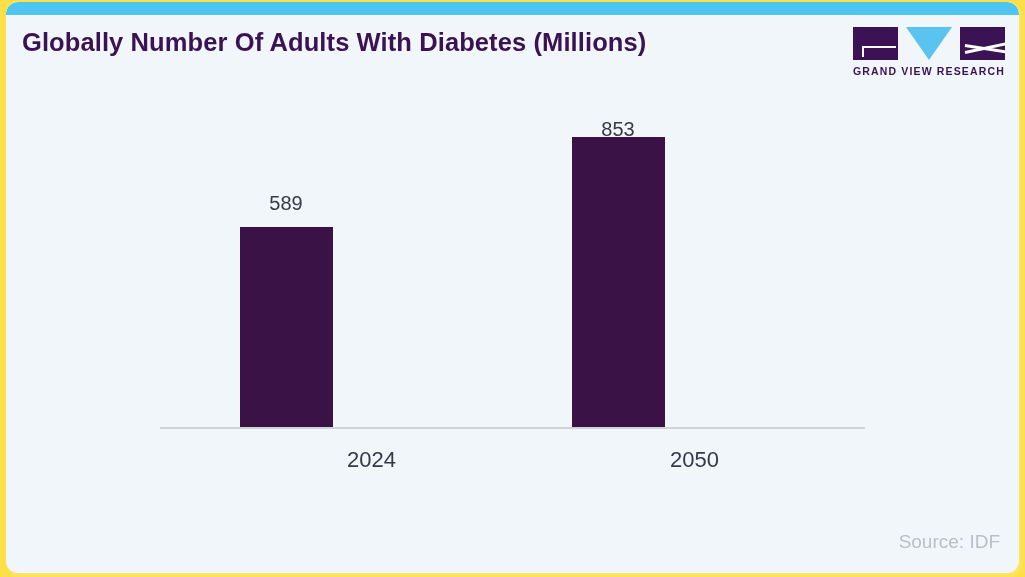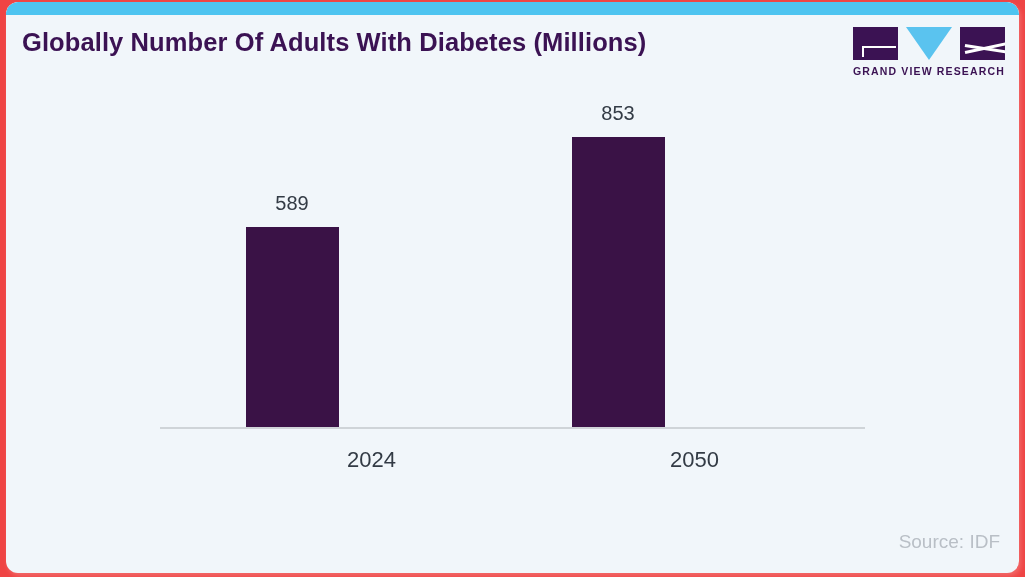--- a/index.html
+++ b/index.html
@@ -11,21 +11,21 @@
     width: 1025px;
     height: 577px;
     overflow: hidden;
     font-family: "Liberation Sans", sans-serif;
   }
 
   #page {
     position: relative;
     width: 1025px;
     height: 577px;
-    background: #ef4444;
+    background: #fde047;
   }
 
   
   .card {
     position: absolute;
     left: 6px;
     top: 2px;
     width: 1013px;
     height: 571px;
     background: #f1f6fa;
@@ -178,21 +178,21 @@
     bottom: 90px;
     width: 705px;
     height: 340px;
   }
   .bar-slot {
     position: absolute;
     bottom: 0;
     width: 236px;
     height: 340px;
   }
-  .bar-slot.s0 { left: 14px; }
+  .bar-slot.s0 { left: 8px; }
   .bar-slot.s1 { left: 340px; }
   .bar {
     position: absolute;
     bottom: 0;
     left: 72px;
     width: 93px;
     background: #3a1246;
   }
   .bar-value {
     position: absolute;
@@ -265,21 +265,21 @@
     <div class="plot">
       <div class="bars">
 
         <div class="bar-slot s0">
           <div class="bar" id="bar-0" style="height: 200px;"></div>
           <div class="bar-value" id="val-0" style="bottom: 212px;">589</div>
         </div>
 
         <div class="bar-slot s1">
           <div class="bar" id="bar-1" style="height: 290px;"></div>
-          <div class="bar-value" id="val-1" style="bottom: 302px;">853</div>
+          <div class="bar-value" id="val-1" style="bottom: 286px;">853</div>
         </div>
 
       </div>
 
       <div class="axis-line"></div>
 
       <div class="cat-labels">
         <div class="cat-label c0">2024</div>
         <div class="cat-label c1">2050</div>
       </div>

